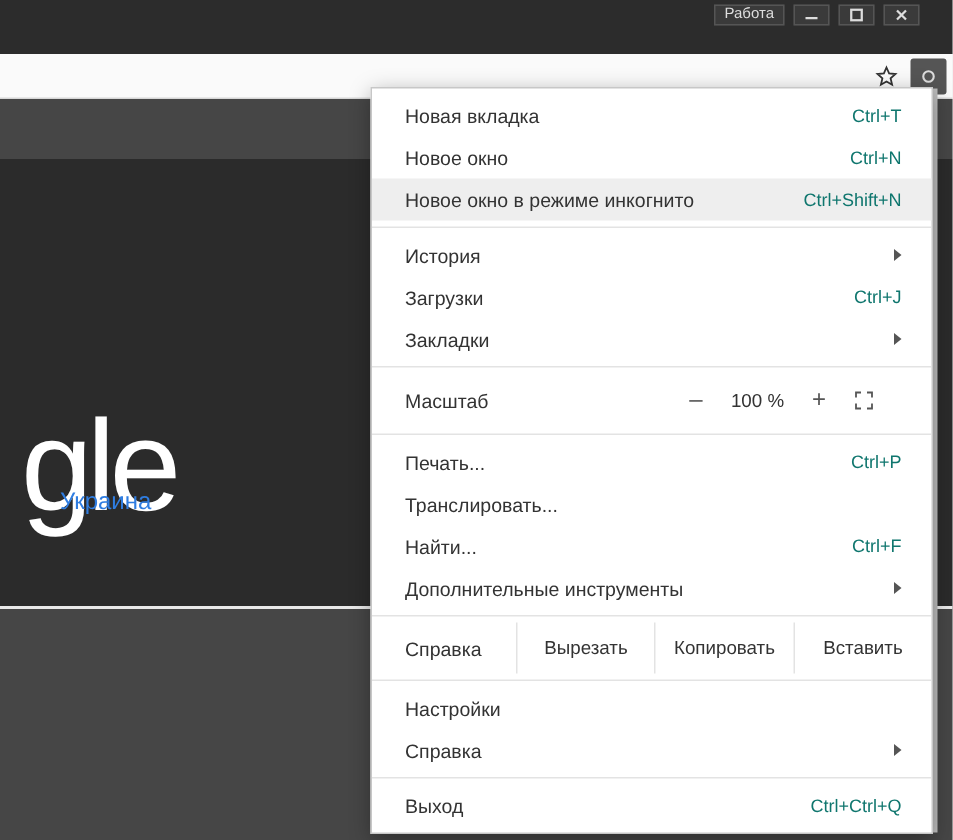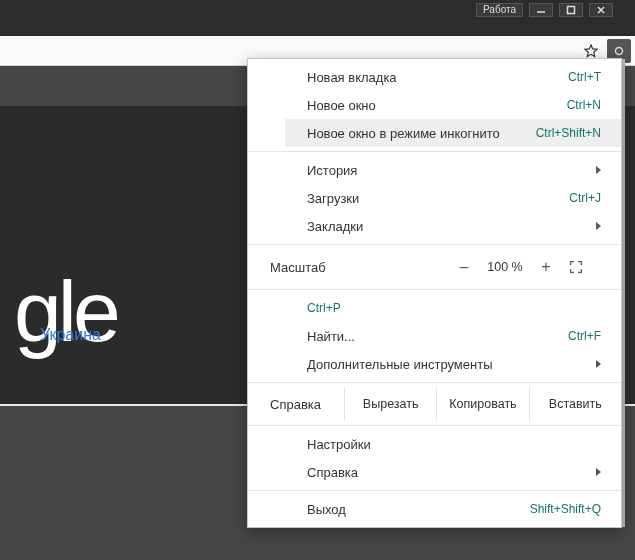--- a/index.html
+++ b/index.html
@@ -69,21 +69,20 @@
     background: #fff; border: 1px solid #c7c7c7;
     box-shadow: 0 4px 14px rgba(0,0,0,.35), 4px 0 0 -1px #bdbdbd;
     padding: 4px 0;
     font-size: 13px; color: #333;
   }
   .menu-row {
     height: 28px; display: flex; align-items: center;
     padding: 0 20px 0 22px;
     cursor: default;
     position: relative;
-    margin-left: 37px;
   }
   .menu-row.highlight { background: #eeeeee; }
   .menu-row .label { flex: 1; }
   .menu-row .shortcut { color: #0f766e; font-size: 12px; }
   .menu-row .submenu-arrow {
     width: 0; height: 0; border-top: 4px solid transparent;
     border-bottom: 4px solid transparent; border-left: 5px solid #555;
     margin-left: auto;
   }
   .menu-sep { height: 1px; background: #e3e3e3; margin: 4px 0; }
@@ -204,21 +203,25 @@
     <span class="zoom-fs">
       <svg width="16" height="16" viewBox="0 0 24 24">
         <path fill="none" stroke="#555" stroke-width="1.8" d="M4 9V4h5 M20 9V4h-5 M4 15v5h5 M20 15v5h-5"></path>
       </svg>
     </span>
   </div>
 
   <div class="menu-sep"></div>
 
   <div class="menu-row">
+    <span class="label">Печать...</span>
     <span class="shortcut">Ctrl+P</span>
+  </div>
+  <div class="menu-row">
+    <span class="label">Транслировать...</span>
   </div>
   <div class="menu-row">
     <span class="label">Найти...</span>
     <span class="shortcut">Ctrl+F</span>
   </div>
   <div class="menu-row">
     <span class="label">Дополнительные инструменты</span>
     <span class="submenu-arrow"></span>
   </div>
 
@@ -238,16 +241,16 @@
   </div>
   <div class="menu-row">
     <span class="label">Справка</span>
     <span class="submenu-arrow"></span>
   </div>
 
   <div class="menu-sep"></div>
 
   <div class="menu-row">
     <span class="label">Выход</span>
-    <span class="shortcut">Shift+Shift+Q</span>
+    <span class="shortcut">Ctrl+Ctrl+Q</span>
   </div>
 
 </div>
 
 </body></html>

